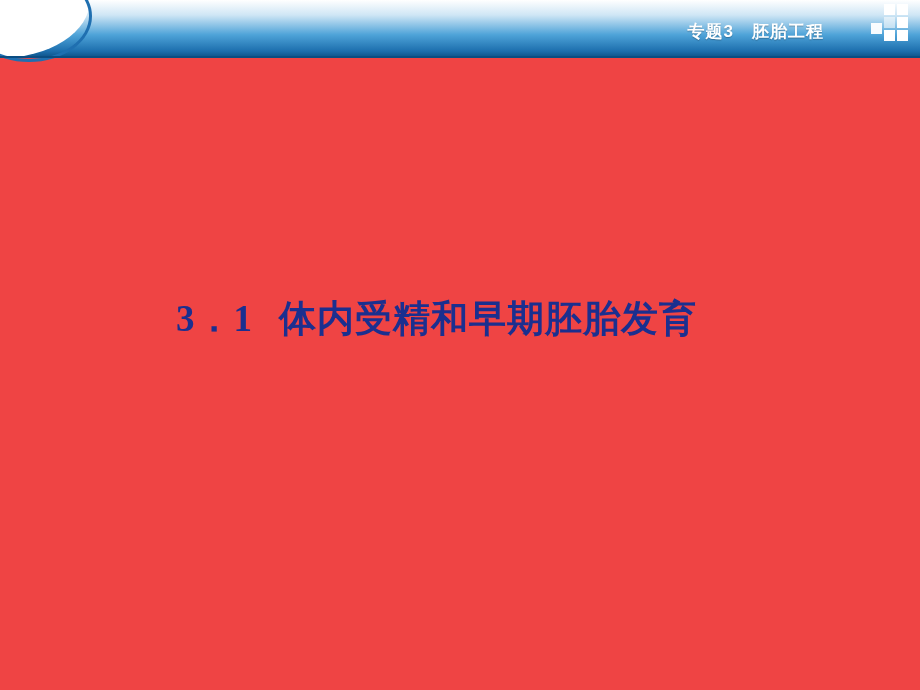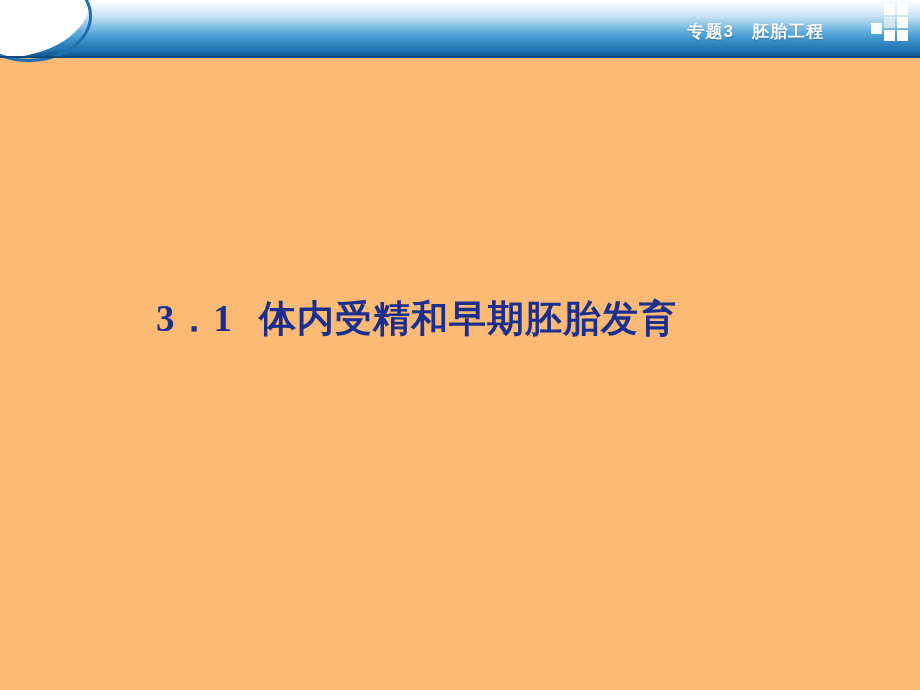--- a/index.html
+++ b/index.html
@@ -12,21 +12,21 @@
     background: #ffffff;
     font-family: "Liberation Sans", sans-serif;
     overflow: hidden;
     position: relative;
   }
   .slide {
     position: absolute;
     left: 0; top: 0;
     width: 920px;
     height: 690px;
-    background: #fdba74;
+    background: #ef4444;
   }
   
   .header-band {
     position: absolute;
     left: 0;
     top: 0;
     width: 920px;
     height: 58px;
     background: linear-gradient(to bottom, #ffffff 0%, #cfe6f5 26%, #4ea3d8 60%, #1d6fae 88%, #0c4f84 100%);
   }
@@ -85,21 +85,21 @@
   .sq.s1 { left: 30px; top: 0px;  width: 11px; height: 11px; }
   .sq.s2 { left: 43px; top: 0px;  width: 11px; height: 11px; }
   .sq.s3 { left: 43px; top: 13px; width: 11px; height: 11px; }
   .sq.s4 { left: 17px; top: 19px; width: 11px; height: 11px; opacity: 0.95;}
   .sq.s5 { left: 30px; top: 26px; width: 11px; height: 11px; }
   .sq.s6 { left: 43px; top: 26px; width: 11px; height: 11px; }
   .sq.s7 { left: 30px; top: 13px; width: 11px; height: 11px; opacity: 0.55;}
   
   .main-title {
     position: absolute;
-    left: 156px;
+    left: 176px;
     top: 294px;
     font-family: "Liberation Serif", serif;
     font-size: 37px;
     font-weight: bold;
     color: #1b2f8f;
     letter-spacing: 1px;
     white-space: nowrap;
   }
   .main-title .num {
     font-family: "Liberation Serif", serif;

